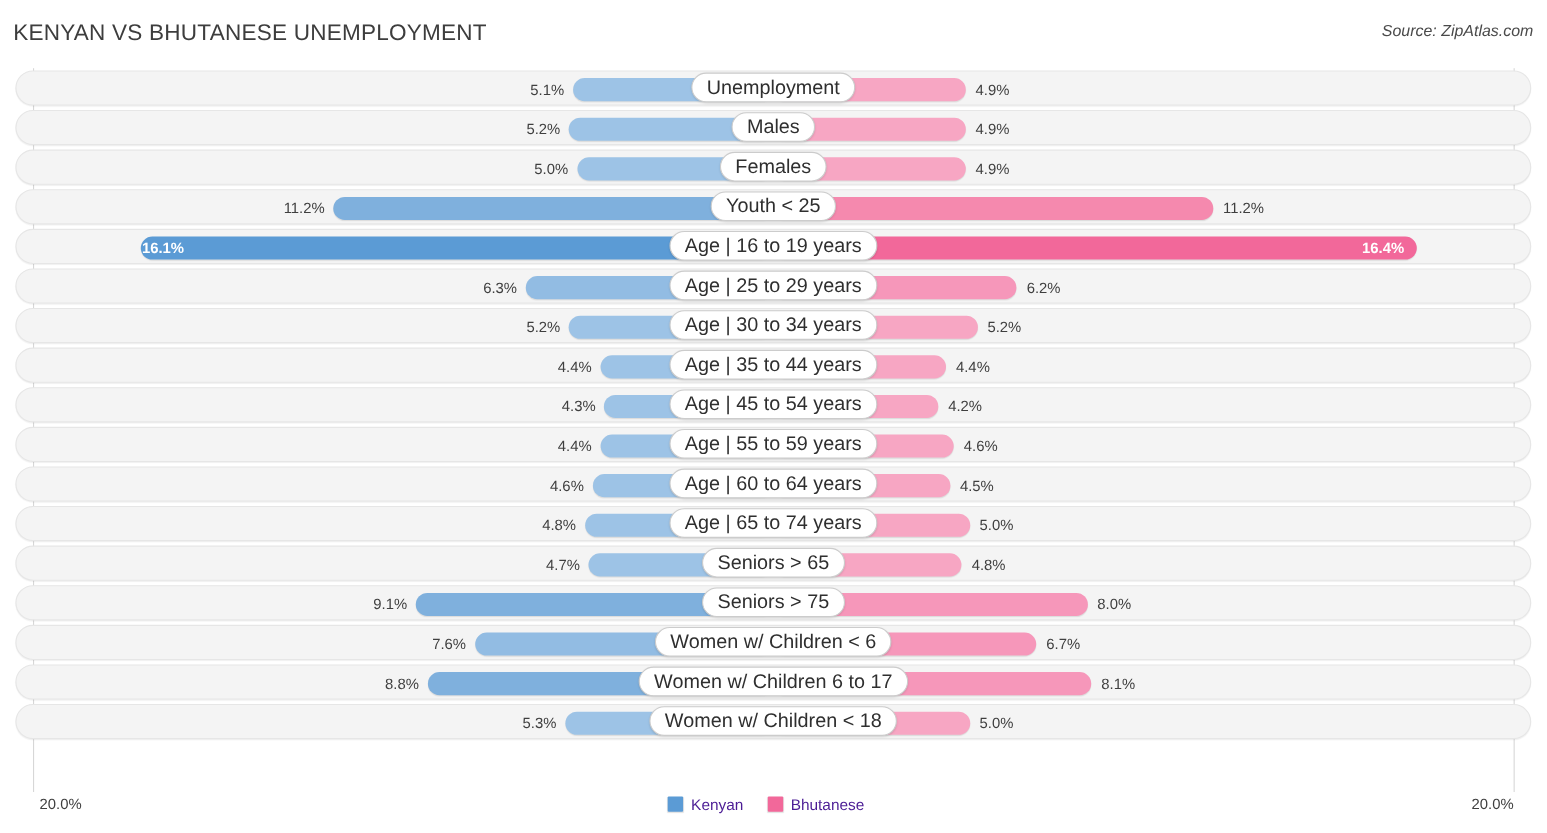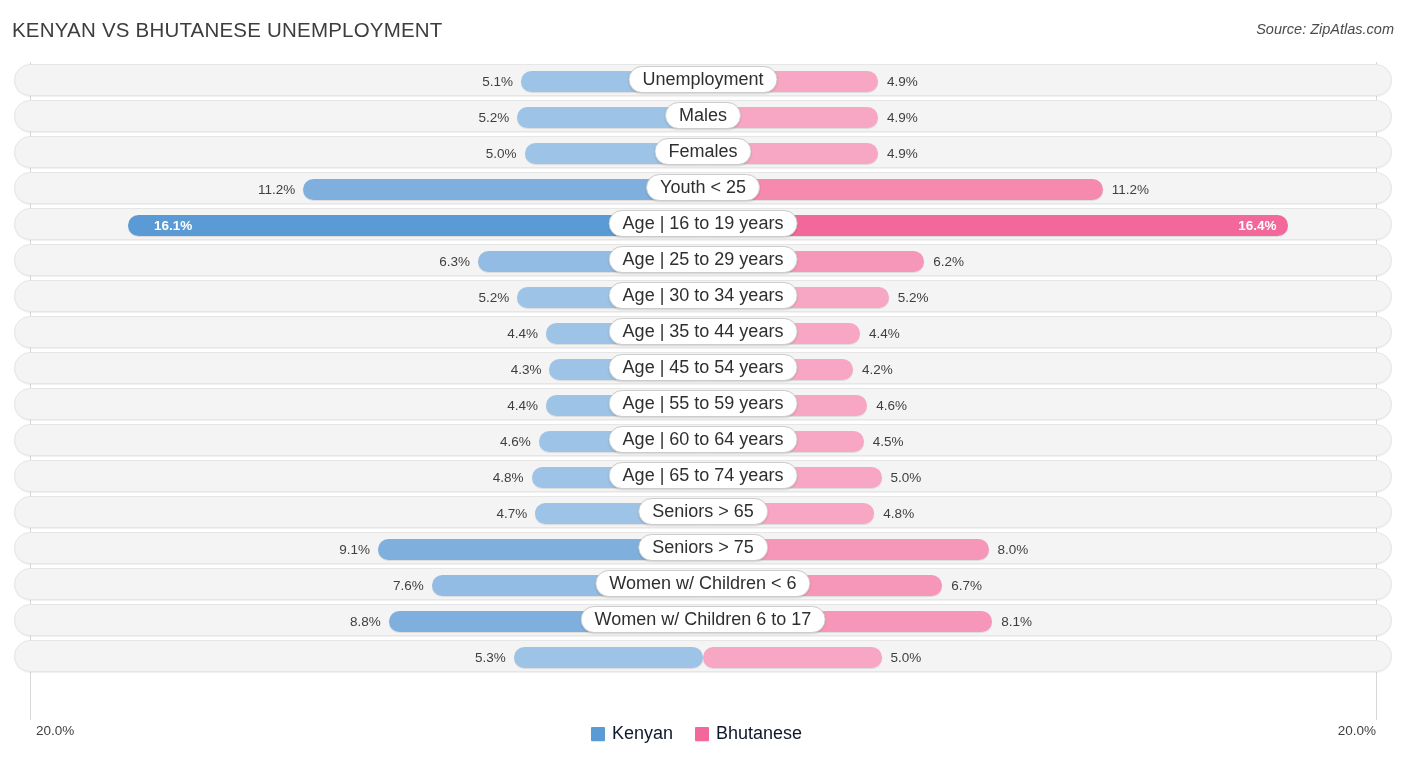--- a/index.html
+++ b/index.html
@@ -150,22 +150,22 @@
     gap: 7px;
     margin-right: 13px;
   }
   .swatch {
     width: 14px; height: 14px;
     border-radius: 1px;
     display: inline-block;
     box-shadow: 0 1px 1px rgba(0,0,0,0.12);
   }
   .legend-label {
-    font-size: 18px;
-    color: #0f172a;
+    font-size: 14px;
+    color: #4c1d95;
   }
 </style>
 </head>
 <body>
 
 <div id="page">
 
   <div class="title">KENYAN VS BHUTANESE UNEMPLOYMENT</div>
   <div class="source">Source: ZipAtlas.com</div>
 
@@ -202,21 +202,21 @@
           <div class="bar left" style="left: 303.16px; width: 399.84px; background: rgb(127, 176, 221);"></div>
           <div class="bar right" style="left: 703px; width: 399.84px; background: rgb(245, 137, 174);"></div>
           <div class="val left" style="left: 227.16px; width: 68px;">11.2%</div>
           <div class="val right" style="left: 1111.84px;">11.2%</div>
           <div class="pill" style="left: 703px;">Youth &lt; 25</div>
         </div>
         <div class="row">
           <div class="track"></div>
           <div class="bar left" style="left: 128.23px; width: 574.77px; background: rgb(91, 155, 213);"></div>
           <div class="bar right" style="left: 703px; width: 585.48px; background: rgb(242, 104, 154);"></div>
-          <div class="val left inside" style="left: 154px;">16.1%</div>
+          <div class="val left inside" style="left: 129px;">16.1%</div>
           <div class="val right inside" style="left: 1230.48px; width: 46px; text-align: right;">16.4%</div>
           <div class="pill" style="left: 703px;">Age | 16 to 19 years</div>
         </div>
         <div class="row">
           <div class="track"></div>
           <div class="bar left" style="left: 478.09px; width: 224.91px; background: rgb(146, 188, 227);"></div>
           <div class="bar right" style="left: 703px; width: 221.34px; background: rgb(246, 151, 186);"></div>
           <div class="val left" style="left: 402.09px; width: 68px;">6.3%</div>
           <div class="val right" style="left: 933.34px;">6.2%</div>
           <div class="pill" style="left: 703px;">Age | 25 to 29 years</div>
@@ -300,20 +300,21 @@
           <div class="val left" style="left: 312.84px; width: 68px;">8.8%</div>
           <div class="val right" style="left: 1001.17px;">8.1%</div>
           <div class="pill" style="left: 703px;">Women w/ Children 6 to 17</div>
         </div>
         <div class="row">
           <div class="track"></div>
           <div class="bar left" style="left: 513.79px; width: 189.21px; background: rgb(157, 195, 230);"></div>
           <div class="bar right" style="left: 703px; width: 178.5px; background: rgb(247, 166, 195);"></div>
           <div class="val left" style="left: 437.79px; width: 68px;">5.3%</div>
           <div class="val right" style="left: 890.5px;">5.0%</div>
+          <div class="pill" style="left: 703px;">Women w/ Children &lt; 18</div>
         </div>
       </div>
   </div>
 
   <div class="footer">
     <div class="axis-left">20.0%</div>
     <div class="axis-right">20.0%</div>
     <div class="legend" id="legend">
         <div class="legend-item">
           <span class="swatch" style="background: rgb(91, 155, 213);"></span>

